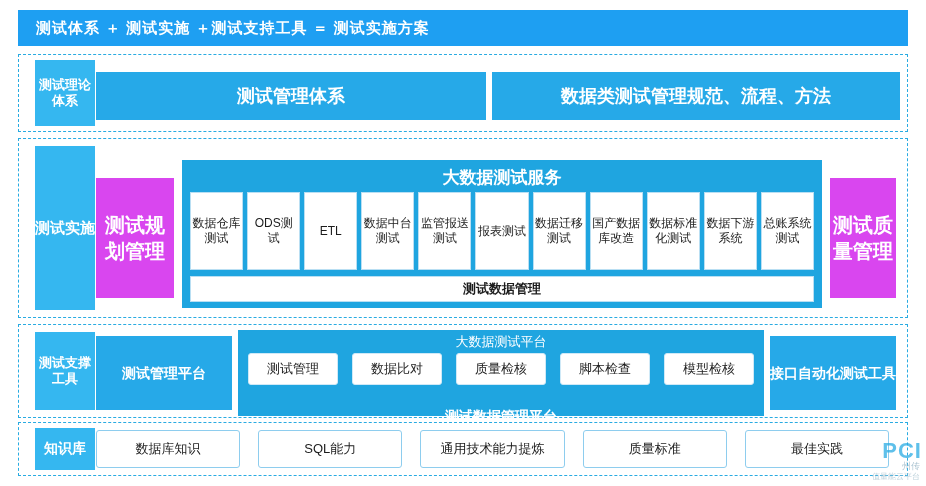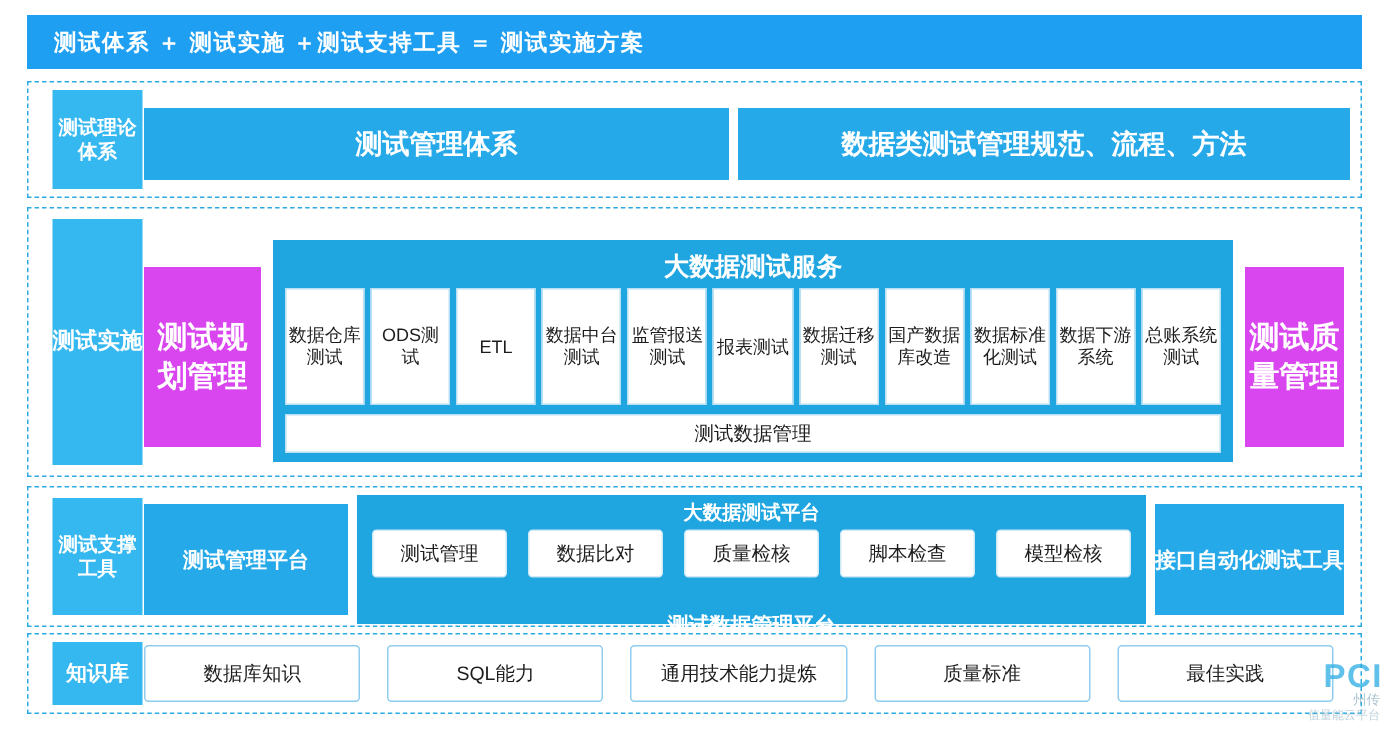--- a/index.html
+++ b/index.html
@@ -149,20 +149,21 @@
     width: 624px;
     height: 26px;
     background: #ffffff;
     border: 1px solid #b9dff3;
     color: #1c1c1c;
     font-size: 13px;
     display: flex;
     align-items: center;
     justify-content: center;
     box-sizing: border-box;
+    font-weight: bold;
   }
 
   
   #tools-mgmt {
     position: absolute;
     left: 96px;
     top: 336px;
     width: 136px;
     height: 74px;
     background: #26a9e8;
@@ -201,21 +202,21 @@
     height: 86px;
     background: #1fa5e0;
     box-sizing: border-box;
   }
   #platform-title {
     position: absolute;
     left: 0; top: 3px; width: 100%;
     text-align: center;
     color: #ffffff;
     font-size: 13px;
-    font-weight: bold;
+    font-weight: normal;
   }
   #platform-cells {
     position: absolute;
     left: 10px;
     top: 23px;
     width: 506px;
     height: 32px;
     display: flex;
     gap: 14px;
   }

